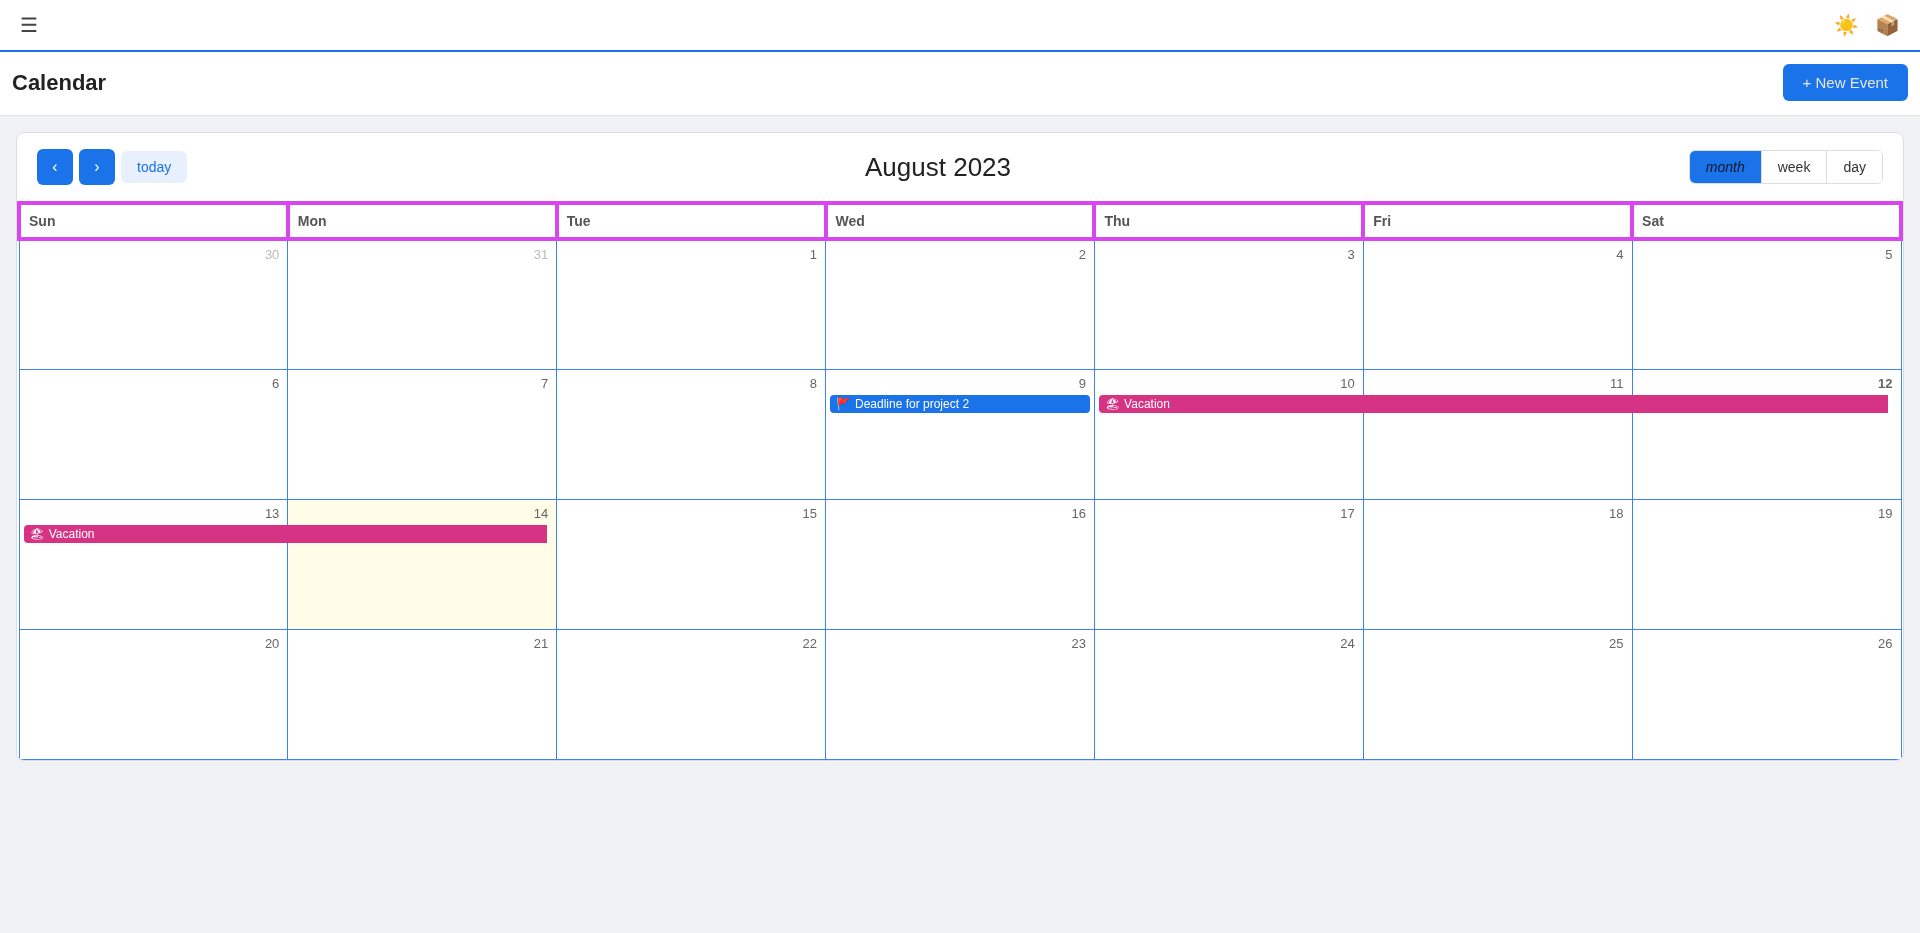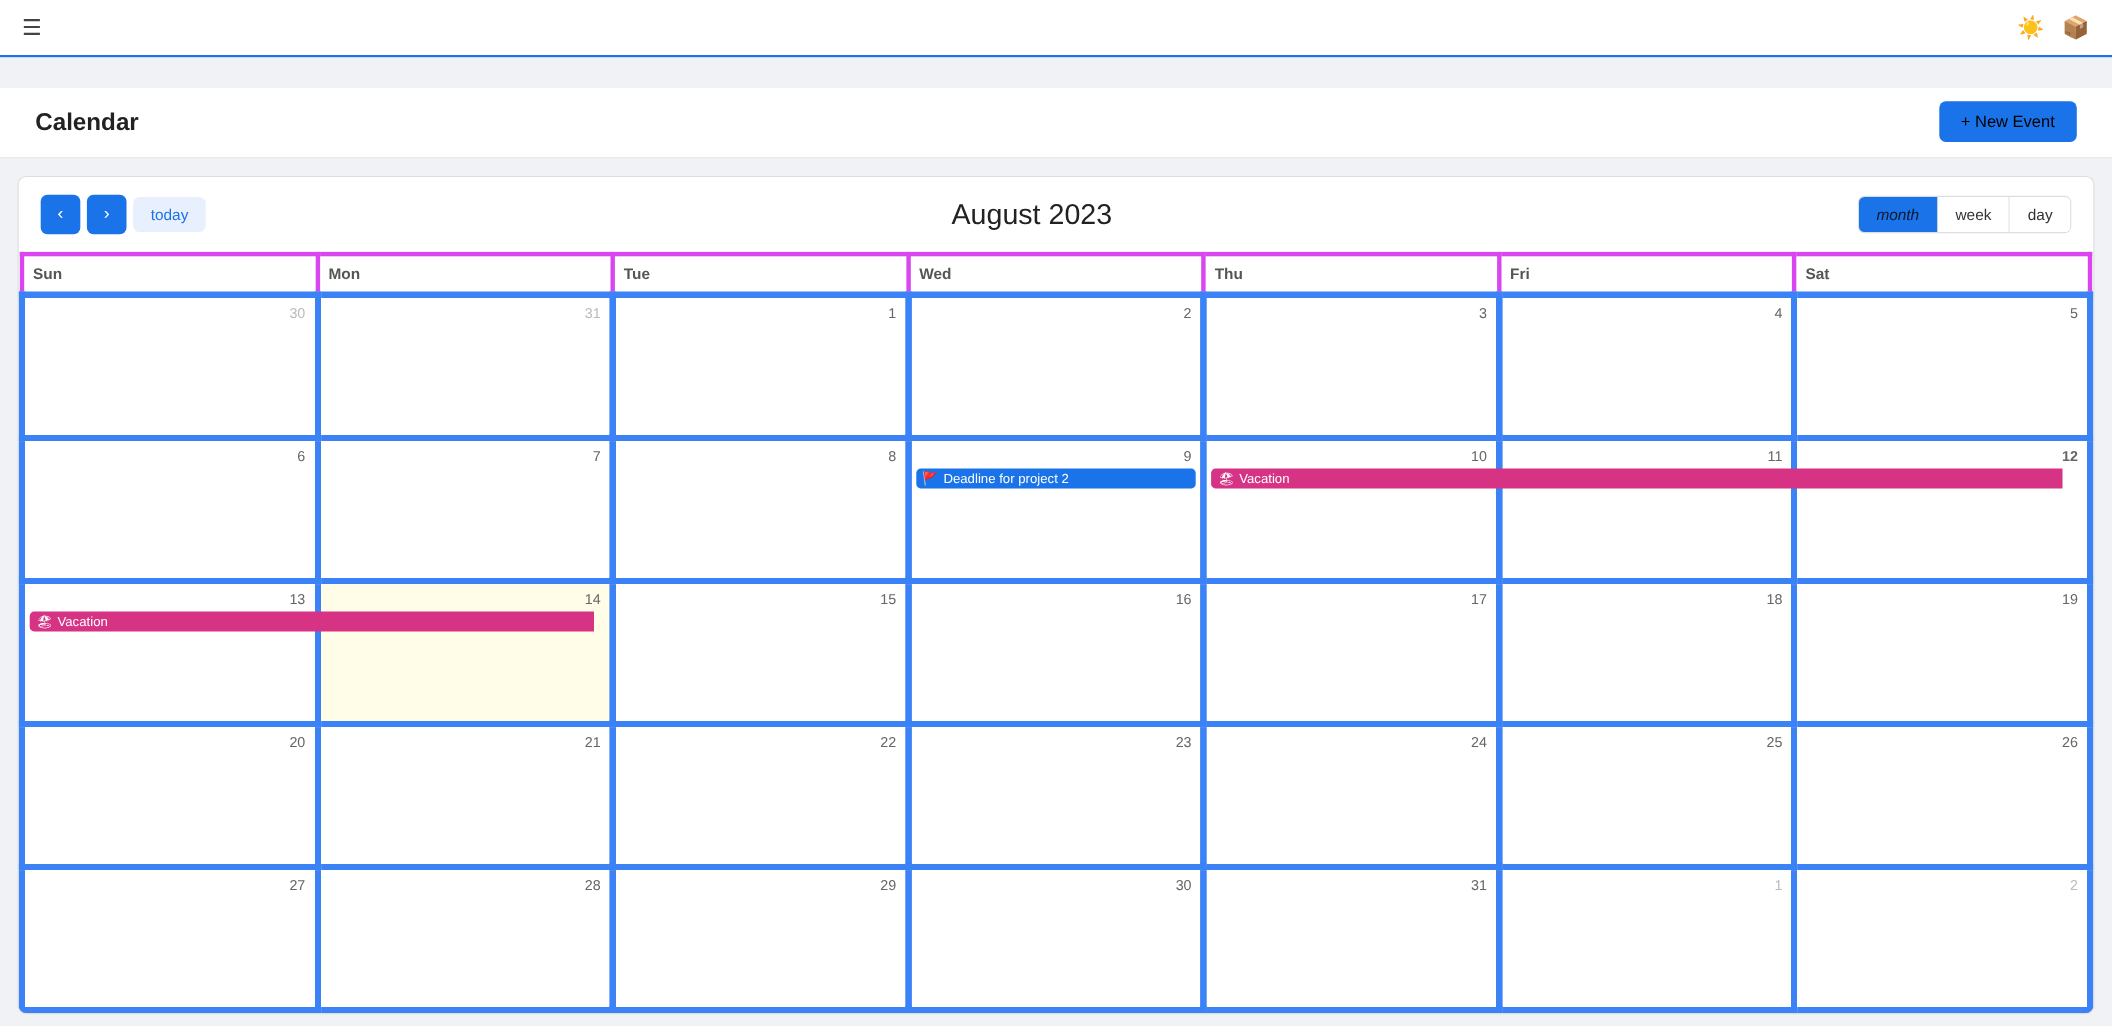--- a/index.html
+++ b/index.html
@@ -19,28 +19,27 @@
     .hamburger-icon { font-size: 20px; cursor: pointer; color: #444; }
     .top-bar-right { display: flex; align-items: center; gap: 16px; }
     .sun-icon, .box-icon { font-size: 20px; cursor: pointer; color: #555; }
 
     
     .page-header {
       background: white;
       display: flex;
       align-items: center;
       justify-content: space-between;
-      padding: 12px 32px 14px;
+      padding: 12px 12px 14px;
       border-bottom: 1px solid #e0e0e0;
-      margin-top: 28px;
     }
     .page-title { font-size: 22px; font-weight: 600; }
     .new-event-btn {
       background: #1a73e8;
-      color: #000000;
+      color: #e5e5e5;
       border: none;
       border-radius: 6px;
       padding: 10px 20px;
       font-size: 15px;
       font-weight: 500;
       cursor: pointer;
       display: flex;
       align-items: center;
       gap: 6px;
     }
@@ -106,21 +105,21 @@
     .cal-grid th {
       border: 4px solid #d946ef;
       padding: 8px;
       text-align: left;
       font-weight: 600;
       font-size: 14px;
       background: white;
       color: #555;
     }
     .cal-grid td {
-      border: 6px solid #3b82f6;
+      border: 1px solid #3b82f6;
       vertical-align: top;
       height: 130px;
       padding: 4px;
       background: white;
       position: relative;
     }
     .day-num {
       text-align: right;
       font-size: 13px;
       color: #666;
@@ -318,38 +317,15 @@
           <div class="day-num">24</div>
         </td>
         <td>
           <div class="day-num">25</div>
         </td>
         <td>
           <div class="day-num">26</div>
         </td>
       </tr>
 
-      <tr>
-        <td>
-          <div class="day-num">27</div>
-        </td>
-        <td>
-          <div class="day-num">28</div>
-        </td>
-        <td>
-          <div class="day-num">29</div>
-        </td>
-        <td>
-          <div class="day-num">30</div>
-        </td>
-        <td>
-          <div class="day-num">31</div>
-        </td>
-        <td>
-          <div class="day-num other-month">1</div>
-        </td>
-        <td>
-          <div class="day-num other-month">2</div>
-        </td>
-      </tr>
     </tbody>
   </table>
 </div>
 
 </body></html>

